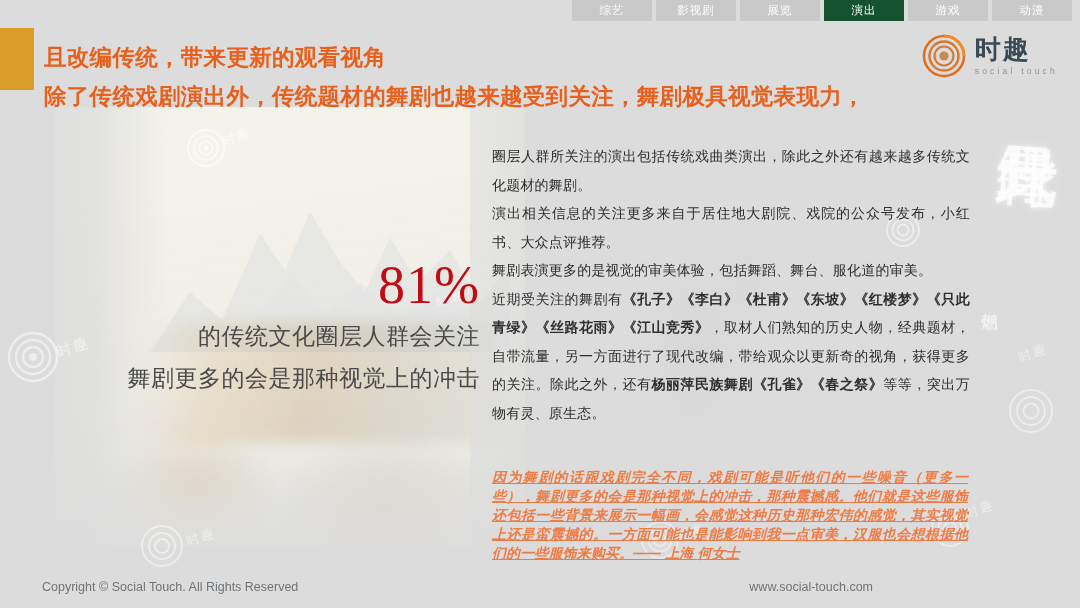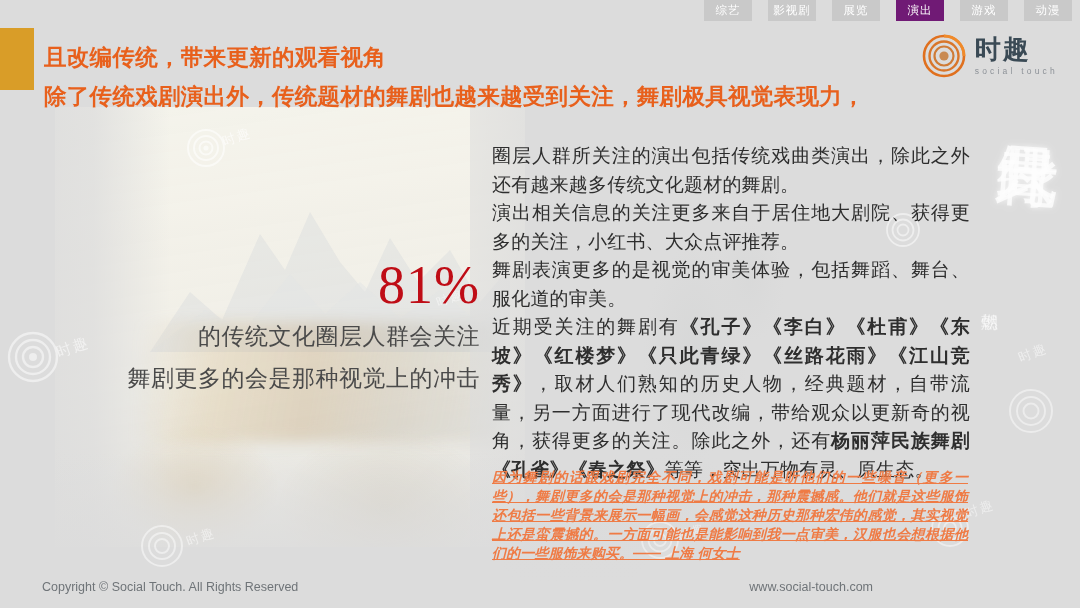--- a/index.html
+++ b/index.html
@@ -24,32 +24,32 @@
     position: absolute;
     top: 0; left: 0;
     width: 1080px;
     height: 22px;
     display: flex;
     justify-content: flex-end;
     align-items: flex-start;
     z-index: 40;
   }
   .nav-item {
-    width: 48px;
+    width: 80px;
     height: 21px;
-    margin-left: 16px;
+    margin-left: 4px;
     background: #c9c9c9;
     color: #ffffff;
     font-size: 11.5px;
     line-height: 21px;
     text-align: center;
     letter-spacing: 1px;
     user-select: none;
   }
-  .nav-item.active { background: #701a75; }
+  .nav-item.active { background: #14532d; }
   #nav-spacer { width: 8px; }
 
   
   #art-wrap {
     position: absolute;
     left: 0; top: 22px;
     width: 1080px; height: 560px;
     overflow: hidden;
     z-index: 1;
   }
@@ -252,21 +252,21 @@
 
   
   #body-panel {
     position: absolute;
     left: 492px; top: 142px;
     width: 478px;
     z-index: 14;
   }
   .body-para {
     color: #2e2e2e;
-    font-size: 19px;
+    font-size: 14px;
     line-height: 28.5px;
     letter-spacing: 0.2px;
     text-align: justify;
   }
   .body-para b { font-weight: bold; }
 
   
   #quote {
     position: absolute;
     left: 492px; top: 468px;
@@ -441,21 +441,21 @@
   </div>
 
   <div id="stat-panel">
     <div id="stat-number">81%</div>
     <div class="stat-line">的传统文化圈层人群会关注</div>
     <div class="stat-line">舞剧更多的会是那种视觉上的冲击</div>
   </div>
 
   <div id="body-panel">
     <div class="body-para">圈层人群所关注的演出包括传统戏曲类演出，除此之外还有越来越多传统文化题材的舞剧。</div>
-    <div class="body-para">演出相关信息的关注更多来自于居住地大剧院、获得更多的关注，小红书、大众点评推荐。</div>
+    <div class="body-para">演出相关信息的关注更多来自于居住地大剧院、戏院的公众号发布，小红书、大众点评推荐。</div>
     <div class="body-para">舞剧表演更多的是视觉的审美体验，包括舞蹈、舞台、服化道的审美。</div>
     <div class="body-para"><span>近期受关注的舞剧有</span><b>《孔子》《李白》《杜甫》《东坡》《红楼梦》《只此青绿》《丝路花雨》《江山竞秀》</b><span>，取材人们熟知的历史人物，经典题材，自带流量，另一方面进行了现代改编，带给观众以更新奇的视角，获得更多的关注。除此之外，还有</span><b>杨丽萍民族舞剧《孔雀》《春之祭》</b><span>等等，突出万物有灵、原生态。</span></div>
   </div>
 
   <div id="quote"><span>因为舞剧的话跟戏剧完全不同，戏剧可能是听他们的一些噪音（更多一些），舞剧更多的会是那种视觉上的冲击，那种震撼感。他们就是这些服饰还包括一些背景来展示一幅画，会感觉这种历史那种宏伟的感觉，其实视觉上还是蛮震撼的。一方面可能也是能影响到我一点审美，汉服也会想根据他们的一些服饰来购买。</span><span class="attrib">—— 上海 何女士</span></div>
 
   <div id="footer">
     <div>Copyright © Social Touch. All Rights Reserved</div>
     <div>www.social-touch.com</div>
   </div>

